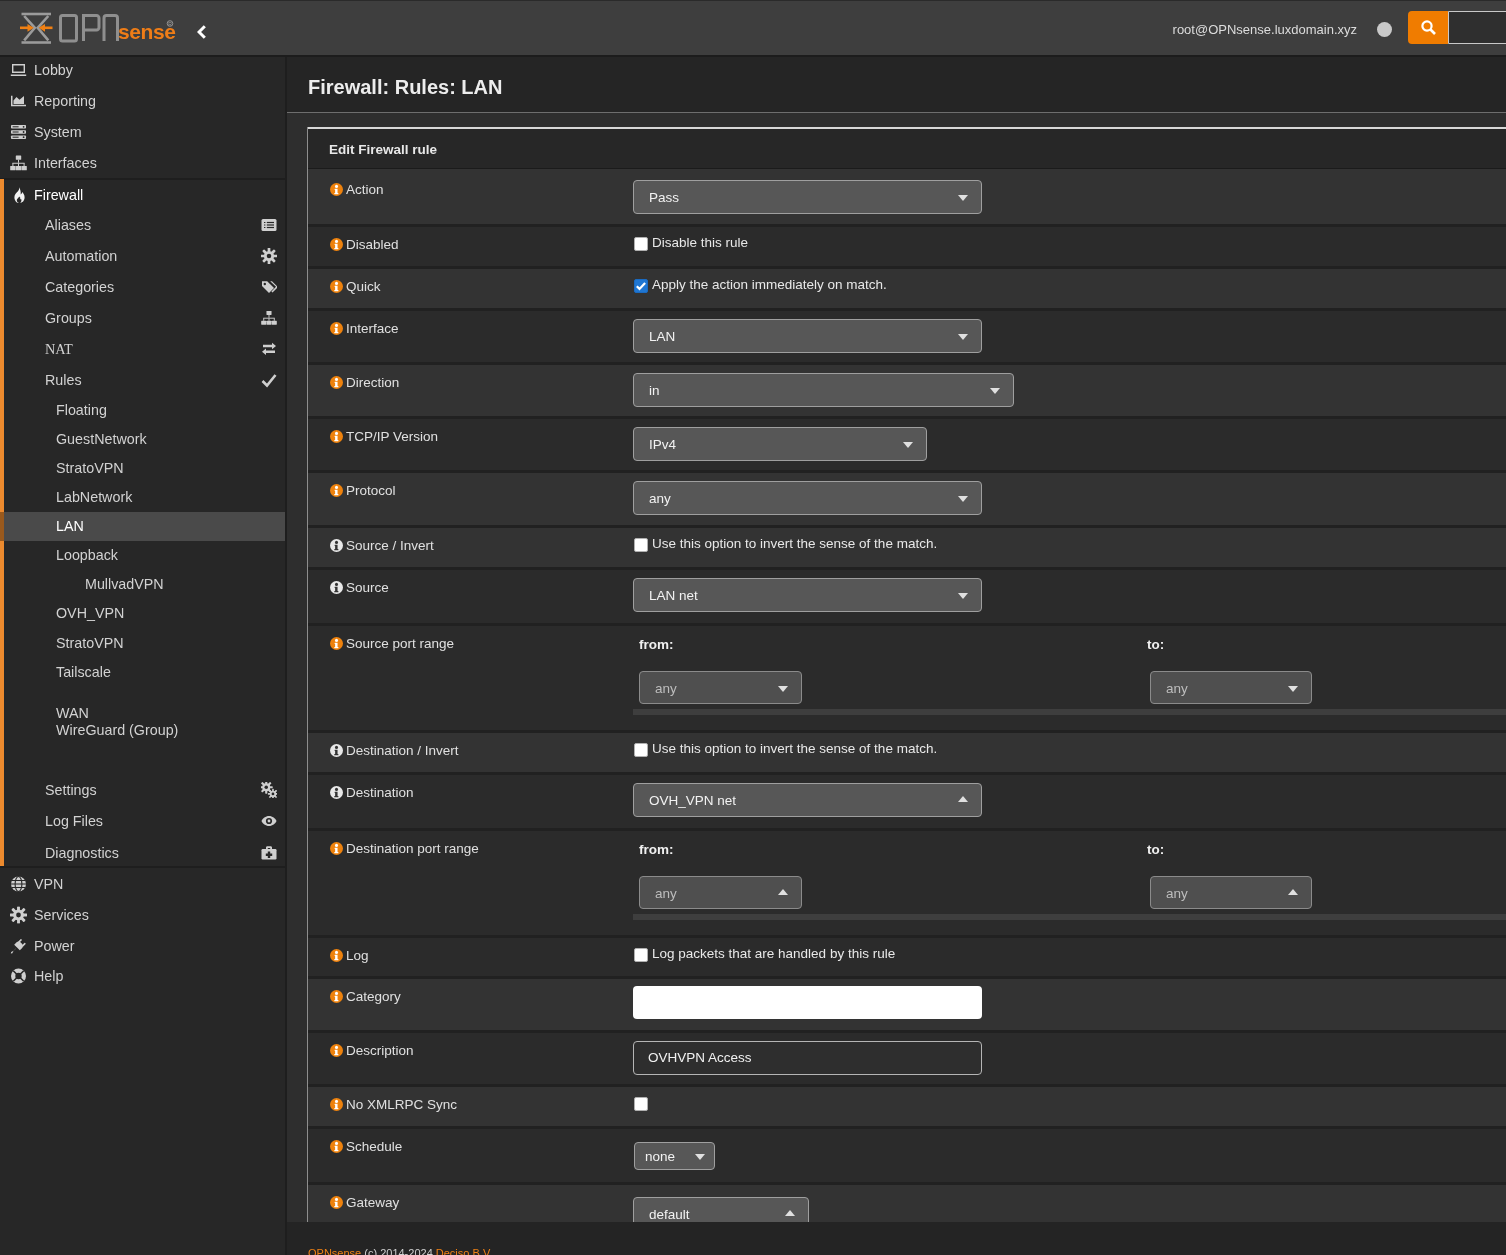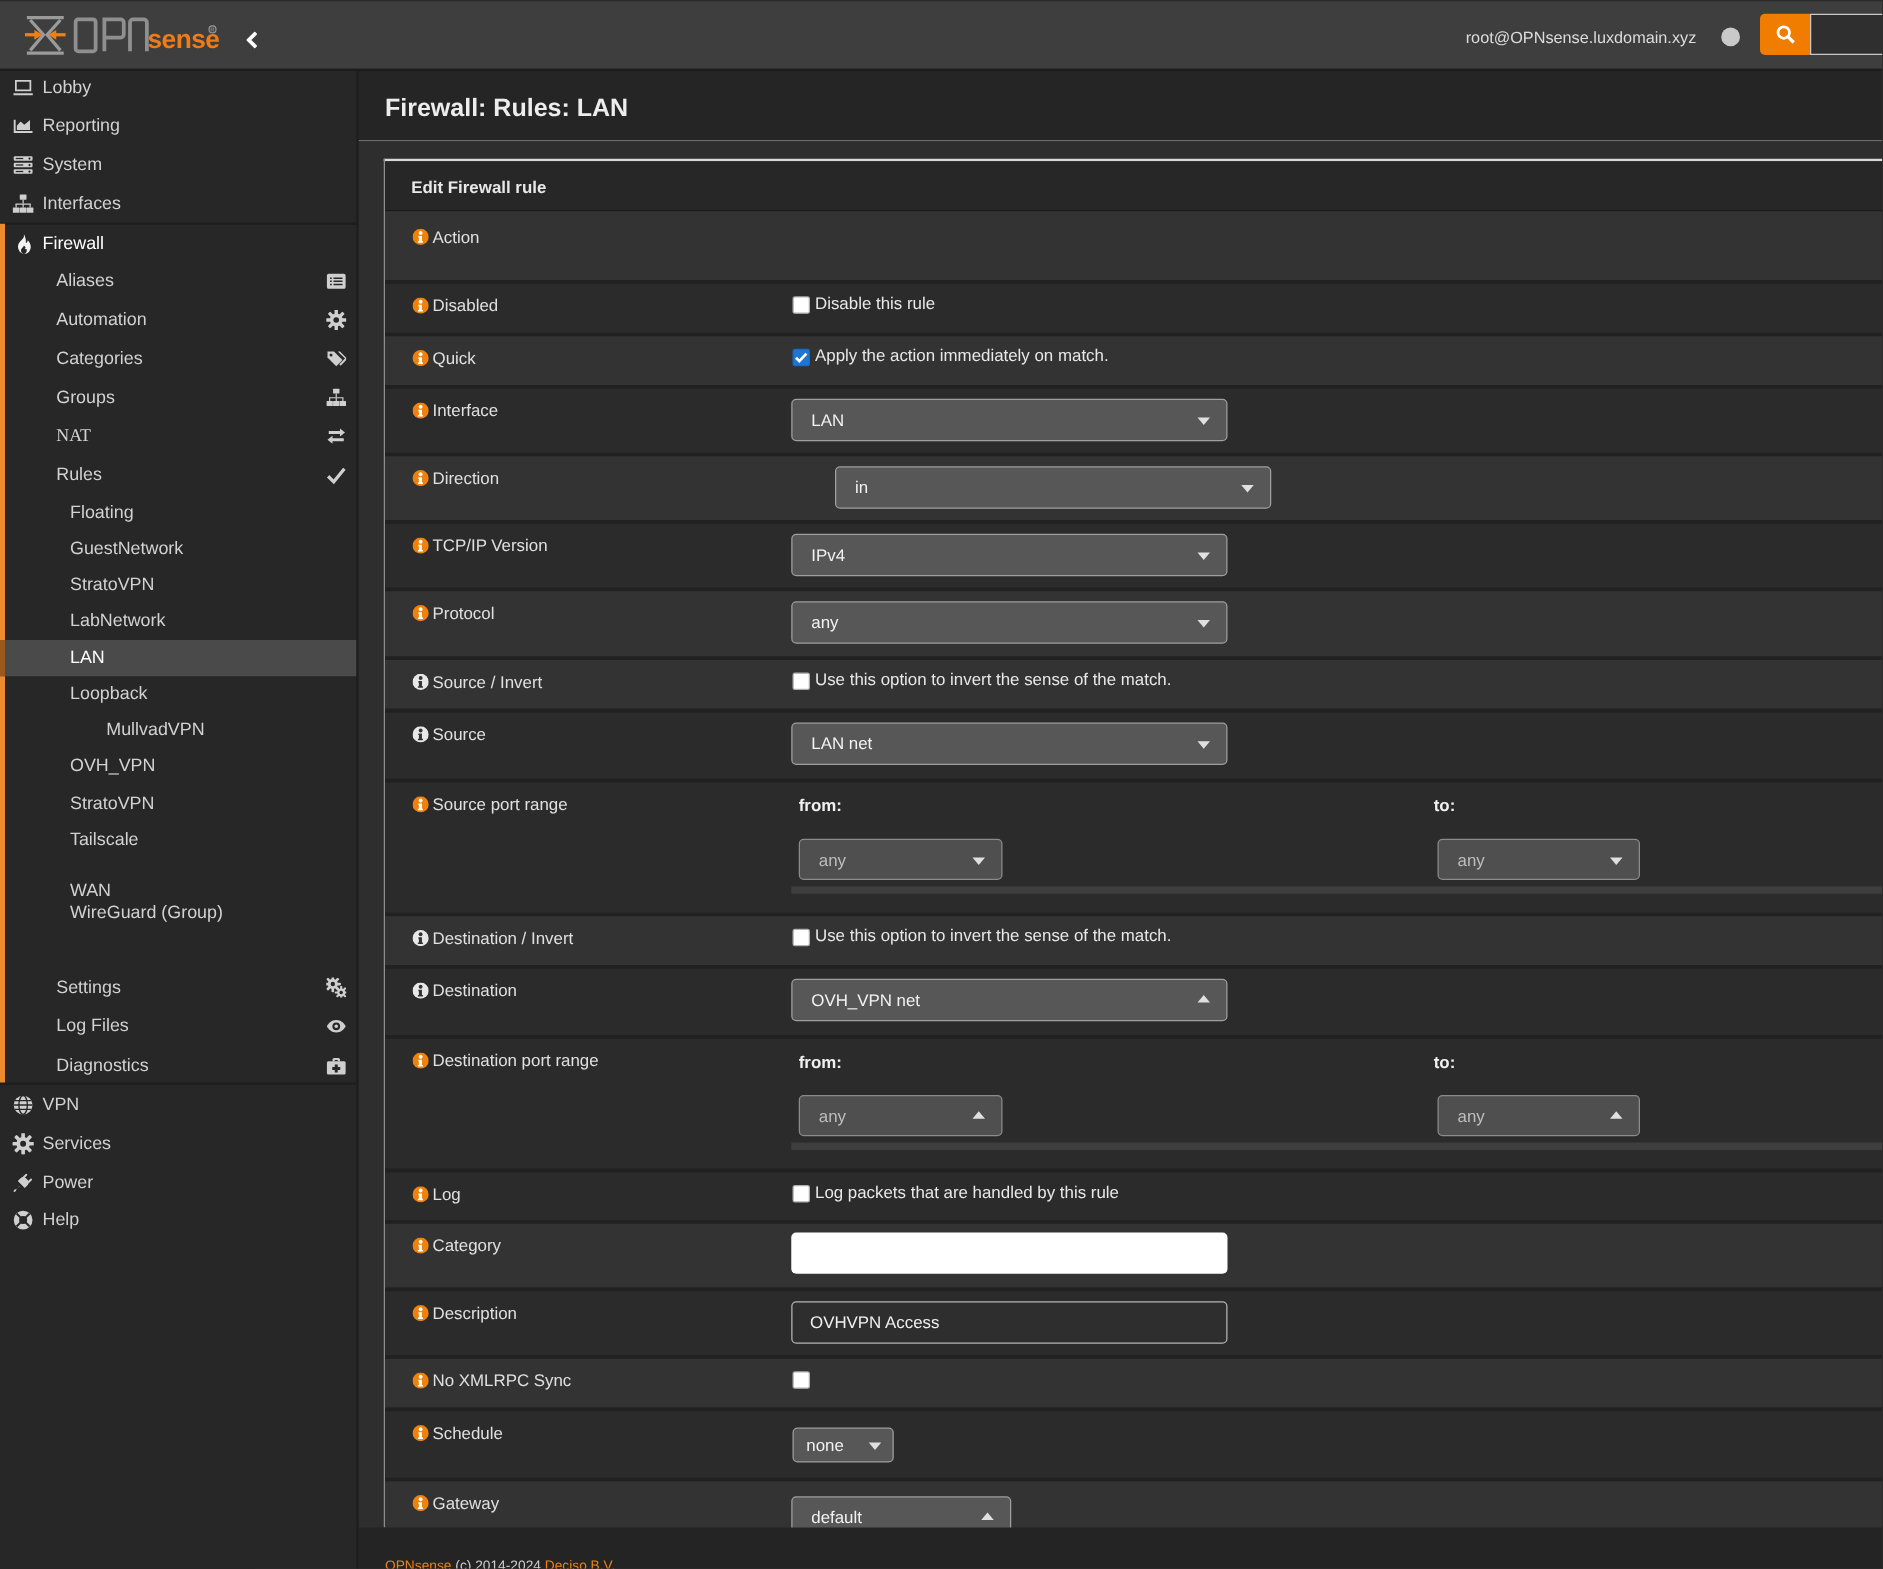--- a/index.html
+++ b/index.html
@@ -480,37 +480,41 @@
 <span class="lbl" style="left:330px;top:1139px"><svg width="13" height="13" viewBox="0 0 16 16">
         <circle cx="8" cy="8" r="8" fill="#ee820d"></circle>
         <circle cx="8" cy="4.2" r="1.9" fill="#ffffff"></circle>
         <path fill="#ffffff" d="M5.9 7.1h3.4v5.2h1v1.4H5.3v-1.4h1V8.5h-.7z"></path>
       </svg>Schedule</span>
 <span class="lbl" style="left:330px;top:1195px"><svg width="13" height="13" viewBox="0 0 16 16">
         <circle cx="8" cy="8" r="8" fill="#ee820d"></circle>
         <circle cx="8" cy="4.2" r="1.9" fill="#ffffff"></circle>
         <path fill="#ffffff" d="M5.9 7.1h3.4v5.2h1v1.4H5.3v-1.4h1V8.5h-.7z"></path>
       </svg>Gateway</span>
+<div class="sel" style="left:633px;top:180px;width:349px;height:34px">
+      <span class="tx" style="left:15px">Pass</span>
+      <span class="car dn" style="right:13px"></span>
+    </div>
 <div class="cb" style="left:634px;top:237px"></div>
     <span class="cbl" style="left:652px;top:235px">Disable this rule</span>
 <div class="cb on" style="left:634px;top:279px">
       <svg width="12" height="12" viewBox="0 0 12 12" style="position:absolute;left:0px;top:0px">
         <path fill="none" stroke="#ffffff" stroke-width="2.2" d="M1.8 6.2l2.7 2.7 5.6-6"></path>
       </svg>
     </div>
     <span class="cbl" style="left:652px;top:277px">Apply the action immediately on match.</span>
 <div class="sel" style="left:633px;top:319px;width:349px;height:34px">
       <span class="tx" style="left:15px">LAN</span>
       <span class="car dn" style="right:13px"></span>
     </div>
-<div class="sel" style="left:668px;top:373px;width:349px;height:34px">
+<div class="sel" style="left:633px;top:373px;width:381px;height:34px">
       <span class="tx" style="left:15px">in</span>
       <span class="car dn" style="right:13px"></span>
     </div>
-<div class="sel" style="left:633px;top:427px;width:349px;height:34px">
+<div class="sel" style="left:633px;top:427px;width:294px;height:34px">
       <span class="tx" style="left:15px">IPv4</span>
       <span class="car dn" style="right:13px"></span>
     </div>
 <div class="sel" style="left:633px;top:481px;width:349px;height:34px">
       <span class="tx" style="left:15px">any</span>
       <span class="car dn" style="right:13px"></span>
     </div>
 <div class="cb" style="left:634px;top:538px"></div>
     <span class="cbl" style="left:652px;top:536px">Use this option to invert the sense of the match.</span>
 <div class="sel" style="left:633px;top:578px;width:349px;height:34px">

